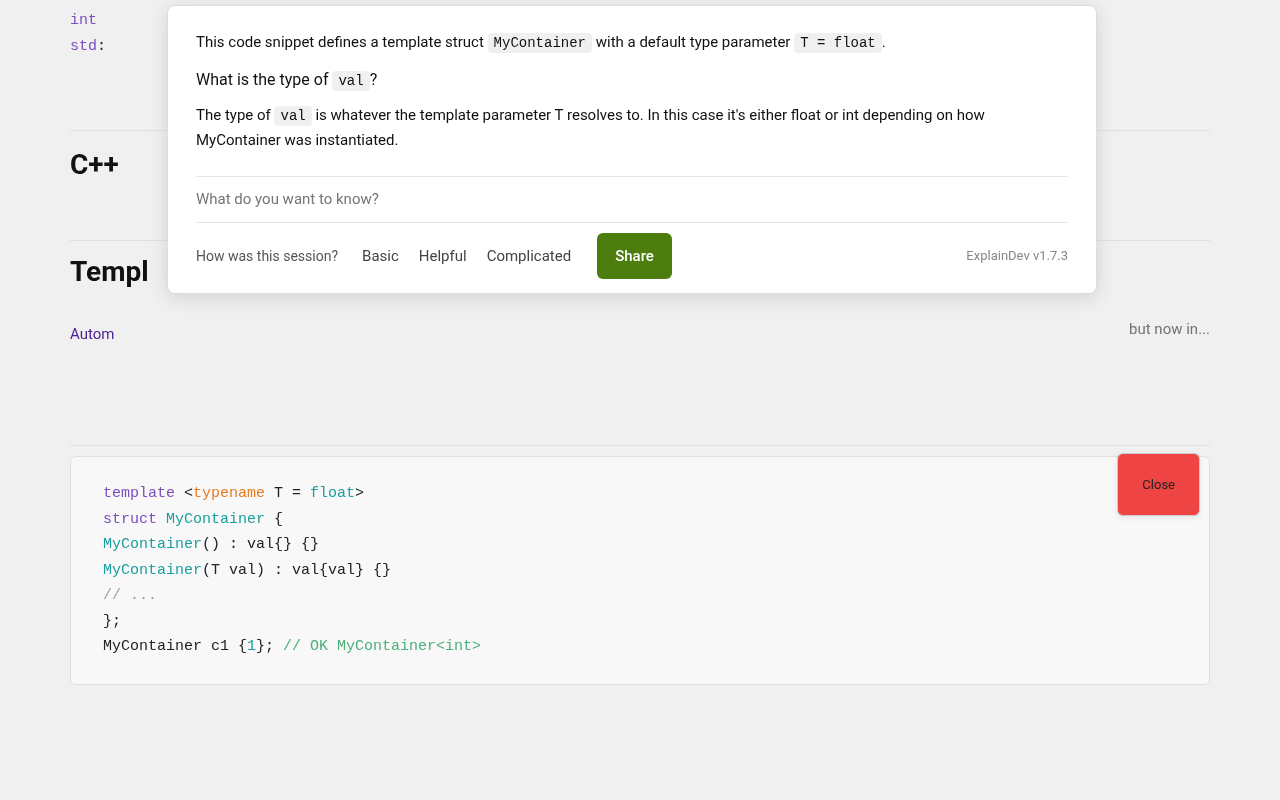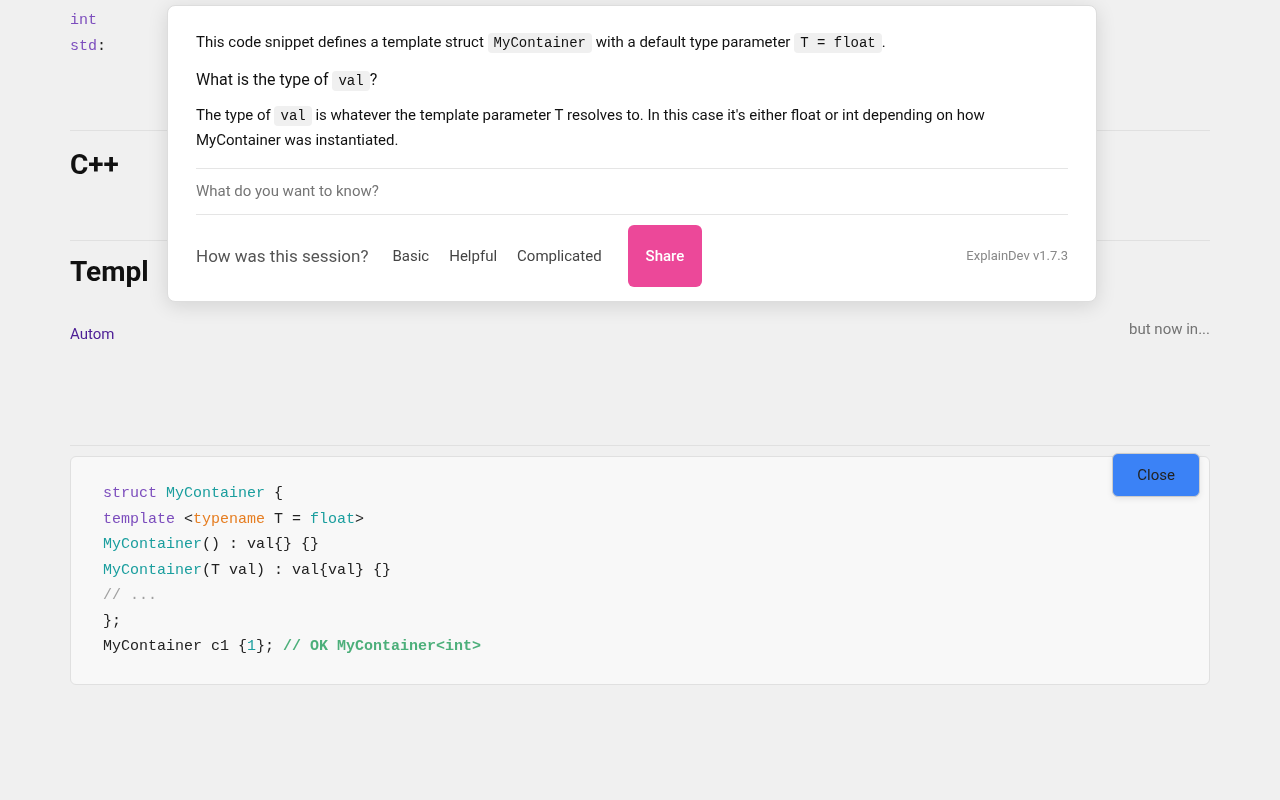--- a/index.html
+++ b/index.html
@@ -63,21 +63,21 @@
       font-size: 16px;
       font-weight: 400;
       color: #111;
       margin-bottom: 14px;
     }
 
     .popup-answer {
       font-size: 15px;
       line-height: 1.6;
       color: #111;
-      margin-bottom: 16px;
+      margin-bottom: 24px;
     }
 
     .popup-input-area {
       border-top: 1px solid #e5e5e5;
       padding: 12px 0 0 0;
       margin: 0 0 0 0;
     }
 
     .popup-input {
       width: 100%;
@@ -92,44 +92,44 @@
 
     .popup-footer {
       display: flex;
       align-items: center;
       padding: 10px 0 14px 0;
       gap: 0;
       border-top: 1px solid #e5e5e5;
     }
 
     .footer-session-label {
-      font-size: 17px;
+      font-size: 14px;
       color: #555;
       margin-right: 14px;
       white-space: nowrap;
     }
 
     .footer-btn {
       background: none;
       border: none;
       font-size: 15px;
       color: #444;
       cursor: pointer;
       padding: 4px 10px;
       border-radius: 4px;
       font-family: inherit;
     }
 
     .footer-share-btn {
-      background: #ec4899;
+      background: #4d7c0f;
       border: none;
       font-size: 15px;
       color: #fff;
       cursor: pointer;
-      padding: 22px 18px;
+      padding: 14px 18px;
       border-radius: 6px;
       font-family: inherit;
       font-weight: 500;
       margin-left: 16px;
     }
 
     .footer-version {
       font-size: 13px;
       color: #888;
       margin-left: auto;
@@ -151,31 +151,31 @@
       line-height: 1.7;
       z-index: 1;
     }
 
     .kw-blue { color: #7c4dbd; }
     .kw-orange { color: #e67e22; }
     .kw-teal { color: #1a9e9e; }
     .kw-green { color: #1a9e9e; }
     .comment { color: #a0a0a0; }
     .plain { color: #222; }
-    .ok-comment { color: #4caf7a; font-weight: bold; }
+    .ok-comment { color: #4caf7a; }
 
     .close-btn {
       position: absolute;
       top: 453px;
       right: 80px;
-      background: #3b82f6;
+      background: #ef4444;
       border: 1px solid #ccc;
       border-radius: 6px;
-      padding: 12px 24px;
-      font-size: 15px;
+      padding: 23px 24px;
+      font-size: 13px;
       font-family: inherit;
       cursor: pointer;
       color: #222;
       z-index: 20;
       box-shadow: 0 2px 6px rgba(0,0,0,0.08);
     }
 
     .divider-line {
       position: absolute;
       left: 70px;
@@ -250,22 +250,22 @@
         <span class="footer-version">ExplainDev v1.7.3</span>
       </div>
 
     </div>
   </div>
 
   <button class="close-btn">Close</button>
 
   <div class="code-block-container">
     <div id="code-lines-container">
+        <div><span class="kw-blue">template</span><span class="plain"> &lt;</span><span class="kw-orange">typename</span><span class="plain"> T = </span><span class="kw-teal">float</span><span class="plain">&gt;</span></div>
         <div><span class="kw-blue">struct</span><span class="plain"> </span><span class="kw-green">MyContainer</span><span class="plain"> {</span></div>
-        <div><span class="kw-blue">template</span><span class="plain"> &lt;</span><span class="kw-orange">typename</span><span class="plain"> T = </span><span class="kw-teal">float</span><span class="plain">&gt;</span></div>
         <div><span class="plain">    </span><span class="kw-green">MyContainer</span><span class="plain">() : val{} {}</span></div>
         <div><span class="plain">    </span><span class="kw-green">MyContainer</span><span class="plain">(T val) : val{val} {}</span></div>
         <div><span class="comment">    // ...</span></div>
         <div><span class="plain">};</span></div>
         <div><span class="plain">MyContainer c1 {</span><span class="kw-teal">1</span><span class="plain">};</span><span class="ok-comment"> // OK MyContainer&lt;int&gt;</span></div>
       </div>
   </div>
 
 </div>
 

